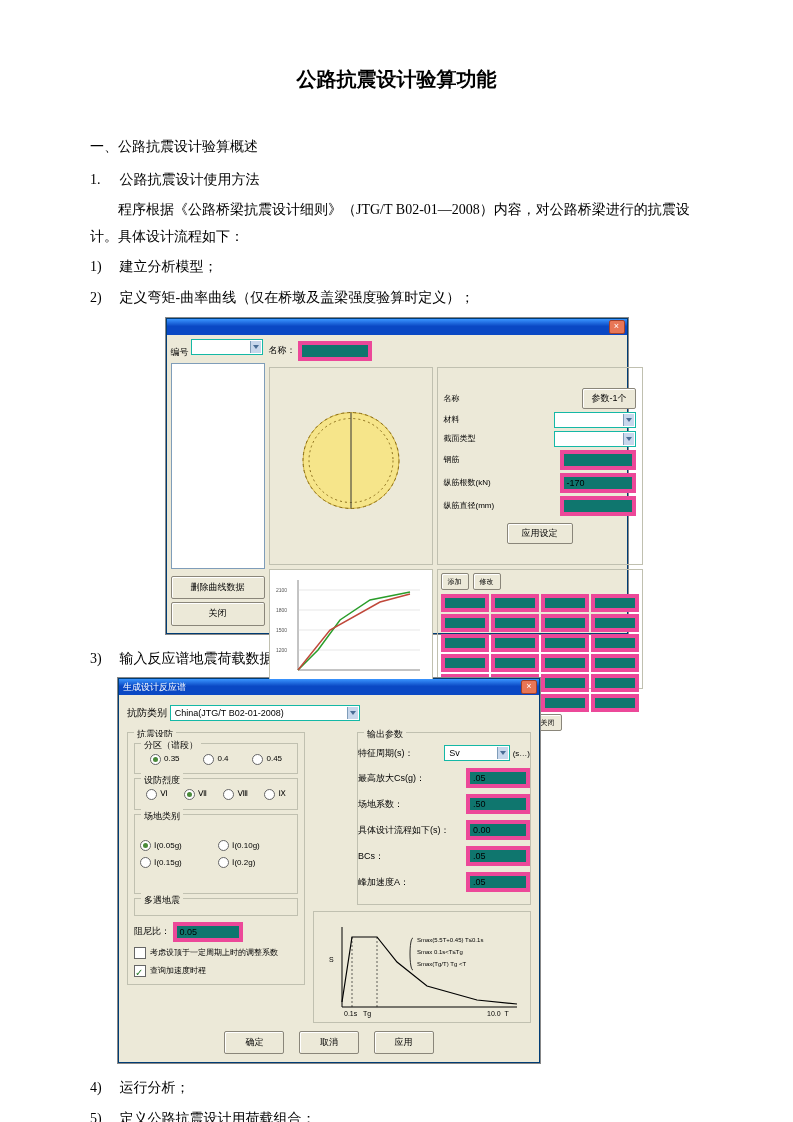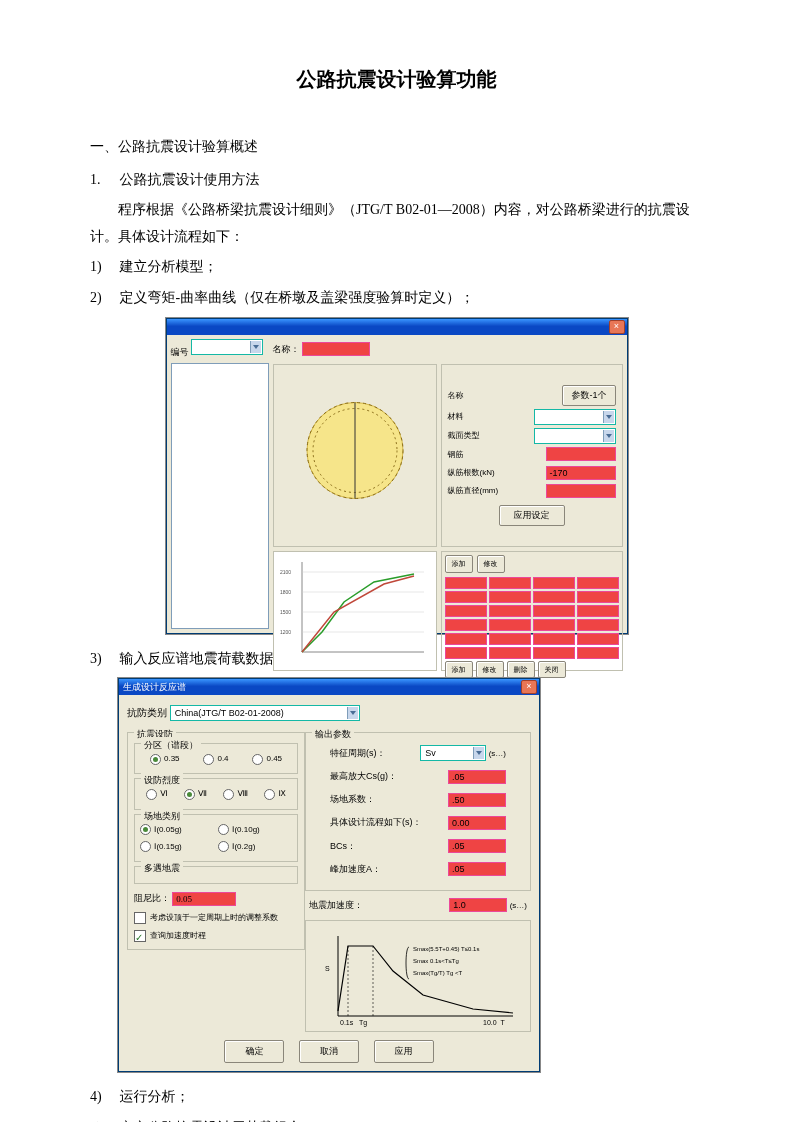--- a/index.html
+++ b/index.html
@@ -102,22 +102,22 @@
     content: '';
     position: absolute;
     right: 3px; top: 5px;
     border-left: 3px solid transparent;
     border-right: 3px solid transparent;
     border-top: 4px solid #4a6d96;
     z-index: 2;
   }
   .input-box {
     display: inline-block;
-    background: #ef4444;
-    border: 1px solid #ec4899;
+    background: #0f766e;
+    border: 4px solid #ec4899;
     height: 12px;
     font-size: 9px;
     line-height: 12px;
     padding: 0 3px;
     vertical-align: middle;
   }
   .radio {
     display: inline-block;
     width: 9px; height: 9px;
     border: 1px solid #666;
@@ -183,21 +183,21 @@
   .d1-tablerow { display:flex; gap:2px; }
   .d1-tablerow .input-box { width: 34px; height: 10px; font-size: 7px; }
 
   
   .circle-svg { position: absolute; left: 50%; top: 50%; transform: translate(-50%, -55%); }
 
   
   .d2 { width: 420px; }
   .d2-body { padding: 8px; }
   .d2-top { margin-bottom: 6px; font-size: 10px; }
-  .d2-main { display: flex; gap: 0; }
+  .d2-main { display: flex; gap: 8px; }
   .d2-left { width: 178px; }
   .d2-right { flex: 1; }
   .d2-paramline { display: flex; justify-content: space-between; align-items: center; margin: 6px 0; font-size: 9px; }
   .d2-paramline .input-box { width: 50px; }
   .d2-radiorow { display: flex; justify-content: space-around; gap: 2px; font-size: 8px; margin: 3px 0; }
   .d2-radiorow span { white-space: nowrap; }
   .d2-plot {
     border: 1px solid #c0c0b0;
     height: 110px;
     background: #ece9d8;
@@ -236,20 +236,24 @@
     <div class="titlebar">
       <span class="close-x">×</span>
     </div>
     <div class="d1-body">
       <div class="d1-left">
         <div style="font-size:9px;">
           <span>编号</span>
           <span class="dropdown" style="width:52px;"></span>
         </div>
         <div class="d1-leftlist"></div>
+        <div class="d1-leftbtns">
+          <span class="btn">删除曲线数据</span>
+          <span class="btn">关闭</span>
+        </div>
       </div>
       <div class="d1-right">
         <div style="font-size:9px; padding: 2px 0;">
           <span>名称：</span>
           <span class="input-box" style="width:60px;"></span>
         </div>
         <div class="d1-r-top">
           <div class="d1-preview">
             <svg class="circle-svg" width="110" height="110">
               <circle cx="55" cy="55" r="48" fill="#f6e58a" stroke="#d4b84a" stroke-width="1"></circle>
@@ -395,50 +399,50 @@
             <div class="groupbox" style="padding:4px 4px;">
               <div class="legend">设防烈度</div>
               <div class="d2-radiorow">
                 <span><span class="radio"></span><span>Ⅵ</span></span>
                 <span><span class="radio checked"></span><span>Ⅶ</span></span>
                 <span><span class="radio"></span><span>Ⅷ</span></span>
                 <span><span class="radio"></span><span>Ⅸ</span></span>
               </div>
             </div>
 
-            <div class="groupbox" style="padding:4px 4px;">
+            <div class="groupbox" style="padding:20px 4px;">
               <div class="legend">场地类别</div>
               <div class="d2-radiorow" style="flex-wrap:wrap;">
                 <span style="width:48%;"><span class="radio checked"></span><span>Ⅰ(0.05g)</span></span>
                 <span style="width:48%;"><span class="radio"></span><span>Ⅰ(0.10g)</span></span>
                 <span style="width:48%;"><span class="radio"></span><span>Ⅰ(0.15g)</span></span>
                 <span style="width:48%;"><span class="radio"></span><span>Ⅰ(0.2g)</span></span>
               </div>
             </div>
 
             <div class="groupbox" style="padding:4px 4px;">
               <div class="legend">多遇地震</div>
               <div style="height:8px;"></div>
             </div>
 
-            <div style="font-size:9px; margin:6px 0 3px 0;font-family:Liberation Serif, serif;">
+            <div style="font-size:9px; margin:6px 0 3px 0;">
               <span>阻尼比：</span>
               <span class="input-box" style="width:56px;">0.05</span>
             </div>
             <div style="font-size:8px;">
               <span class="checkbox"></span><span>考虑设顶于一定周期上时的调整系数</span>
             </div>
             <div style="font-size:8px; margin-top:3px;">
               <span class="checkbox checked"></span><span>查询加速度时程</span>
             </div>
           </div>
         </div>
 
         <div class="d2-right">
-          <div class="groupbox" style="padding:6px 24px;">
+          <div class="groupbox" style="padding:6px 0;margin-left:44px;">
             <div class="legend">输出参数</div>
             <div class="d2-paramline">
                 <span>特征周期(s)：</span>
                 <span><span class="dropdown" style="width:46px;">Sv</span> <span style="font-size:8px;">(s…)</span></span>
               </div>
             <div class="d2-paramline">
                 <span>最高放大Cs(g)：</span>
                 <span class="input-box">.05</span>
               </div>
             <div class="d2-paramline">
@@ -451,24 +455,20 @@
               </div>
             <div class="d2-paramline">
                 <span>BCs：</span>
                 <span class="input-box">.05</span>
               </div>
             <div class="d2-paramline">
                 <span>峰加速度A：</span>
                 <span class="input-box">.05</span>
               </div>
           </div>
-          <div class="d2-paramline" style="padding:0 4px;">
-              <span>地震加速度：</span>
-              <span><span class="input-box">1.0</span> <span style="font-size:8px;">(s…)</span></span>
-            </div>
 
           <div class="d2-plot">
             <svg width="100%" height="100%" viewBox="0 0 210 110">
               <line x1="25" y1="95" x2="200" y2="95" stroke="#000" stroke-width="1"></line>
               <line x1="25" y1="15" x2="25" y2="95" stroke="#000" stroke-width="1"></line>
               <polyline points="25,90 35,25 60,25 80,50 110,74 160,88 200,92" fill="none" stroke="#000" stroke-width="1.2"></polyline>
               <line x1="35" y1="25" x2="35" y2="95" stroke="#000" stroke-dasharray="2 2" stroke-width="0.6"></line>
               <line x1="60" y1="25" x2="60" y2="95" stroke="#000" stroke-dasharray="2 2" stroke-width="0.6"></line>
               <path d="M 96 26 C 92 26, 92 58, 96 58" fill="none" stroke="#000" stroke-width="0.8"></path>
               <text x="27" y="104" font-size="7">0.1s&nbsp;&nbsp;&nbsp;Tg</text>

